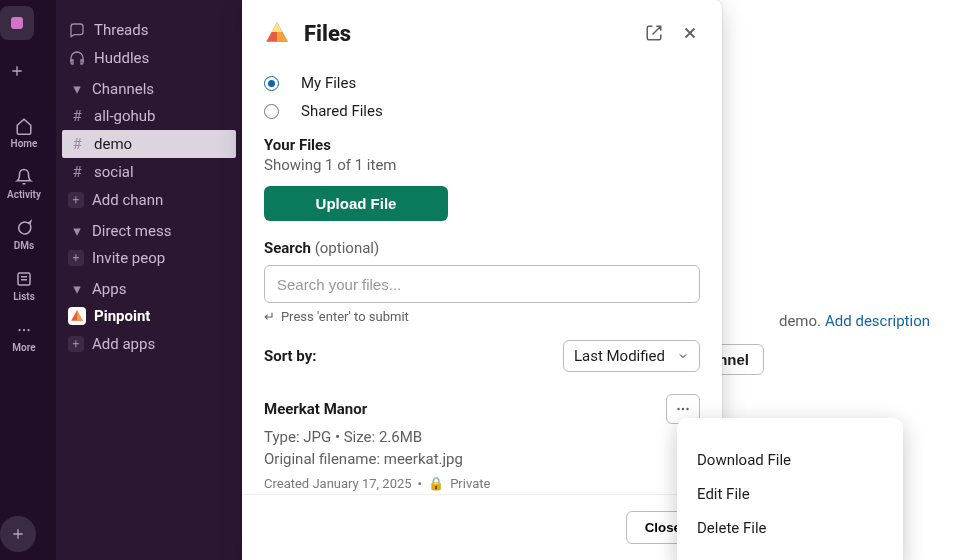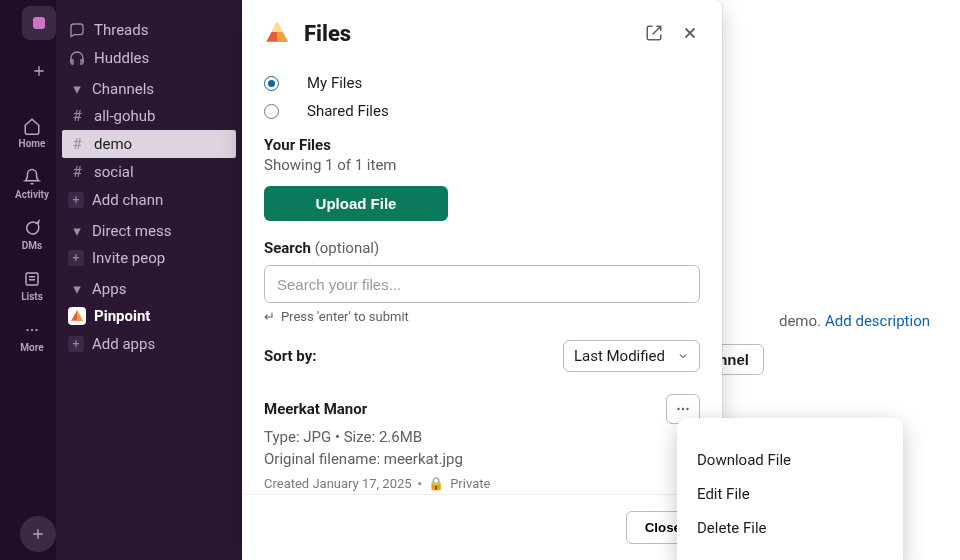--- a/index.html
+++ b/index.html
@@ -1,20 +1,20 @@
 <!DOCTYPE html>
 <html><head>
 <meta charset="utf-8">
 <style>
   * { box-sizing: border-box; margin: 0; padding: 0; }
   html, body { width: 960px; height: 560px; overflow: hidden; font-family: -apple-system, BlinkMacSystemFont, "Segoe UI", Roboto, sans-serif; font-size: 15px; color: #1d1c1d; }
   body { display: flex; background: #fff; }
 
   
-  .rail { width: 56px; background: #1f0e26; color: #b8a8bf; display: flex; flex-direction: column; align-items: flex-end; padding-top: 6px; gap: 6px; padding-left: 16px; }
+  .rail { width: 56px; background: #1f0e26; color: #b8a8bf; display: flex; flex-direction: column; align-items: flex-start; padding-top: 6px; gap: 6px; }
   .rail-item { width: 48px; display: flex; flex-direction: column; align-items: center; gap: 2px; padding: 6px 0; cursor: pointer; border-radius: 8px; }
   .rail-item .lbl { font-size: 10px; font-weight: 600; }
   .rail-icon { width: 20px; height: 20px; display: flex; align-items: center; justify-content: center; }
   .rail-logo { width: 34px; height: 34px; border-radius: 8px; background: #3a2a42; display:flex; align-items:center; justify-content:center; margin-bottom: 6px; }
   .rail-plus { width: 34px; height: 34px; border-radius: 50%; background: transparent; display:flex; align-items:center; justify-content:center; color:#b8a8bf; margin-top:2px; }
   .rail-spacer { flex: 1; }
   .rail-avatar { width: 36px; height: 36px; border-radius: 50%; background: #3a2a42; margin-bottom: 8px; display:flex; align-items:center; justify-content:center; color:#b8a8bf; }
 
   
   .sidebar { width: 186px; background: #2c1733; color: #c9b8d0; padding: 0 0 0 0; font-size: 15px; }
@@ -35,21 +35,21 @@
 
   
   .modal { position: absolute; left: 0; top: 0; width: 480px; height: 560px; background: #fff; box-shadow: 0 0 0 1px rgba(0,0,0,.06), 0 8px 24px rgba(0,0,0,.2); border-radius: 0 8px 8px 0; display:flex; flex-direction:column; }
   .modal-header { display:flex; align-items:center; gap: 14px; padding: 20px 22px 10px; }
   .modal-title { font-size: 22px; font-weight: 800; flex: 1; }
   .modal-hicons { display:flex; gap: 16px; }
   .modal-hicons .icn { width: 20px; height: 20px; display:flex; align-items:center; justify-content:center; color:#616061; cursor:pointer; }
   .logo-tri { width: 26px; height: 26px; }
 
   .modal-body { flex:1; overflow:auto; padding: 8px 22px 0; }
-  .radio-row { display:flex; align-items:center; gap: 28px; margin: 10px 0; font-size: 15px; color:#1d1c1d; }
+  .radio-row { display:flex; align-items:center; gap: 22px; margin: 10px 0; font-size: 15px; color:#1d1c1d; }
   .radio { width: 15px; height: 15px; border: 1.5px solid #777; border-radius: 50%; background:#fff; display:inline-flex; align-items:center; justify-content:center; }
   .radio.selected { border-color: #1264a3; }
   .radio.selected::after { content:""; width:7px; height:7px; border-radius:50%; background:#1264a3; }
 
   .yf-label { margin-top: 16px; font-weight:700; }
   .yf-count { color:#616061; margin-top: 2px; }
 
   .upload-btn { margin-top: 12px; background: #0b7a5c; color: #fff; border: none; border-radius: 6px; padding: 9px 0; width: 184px; font-weight: 700; font-size: 15px; cursor:pointer; }
 
   .search-label { margin-top: 18px; font-weight:700; }

